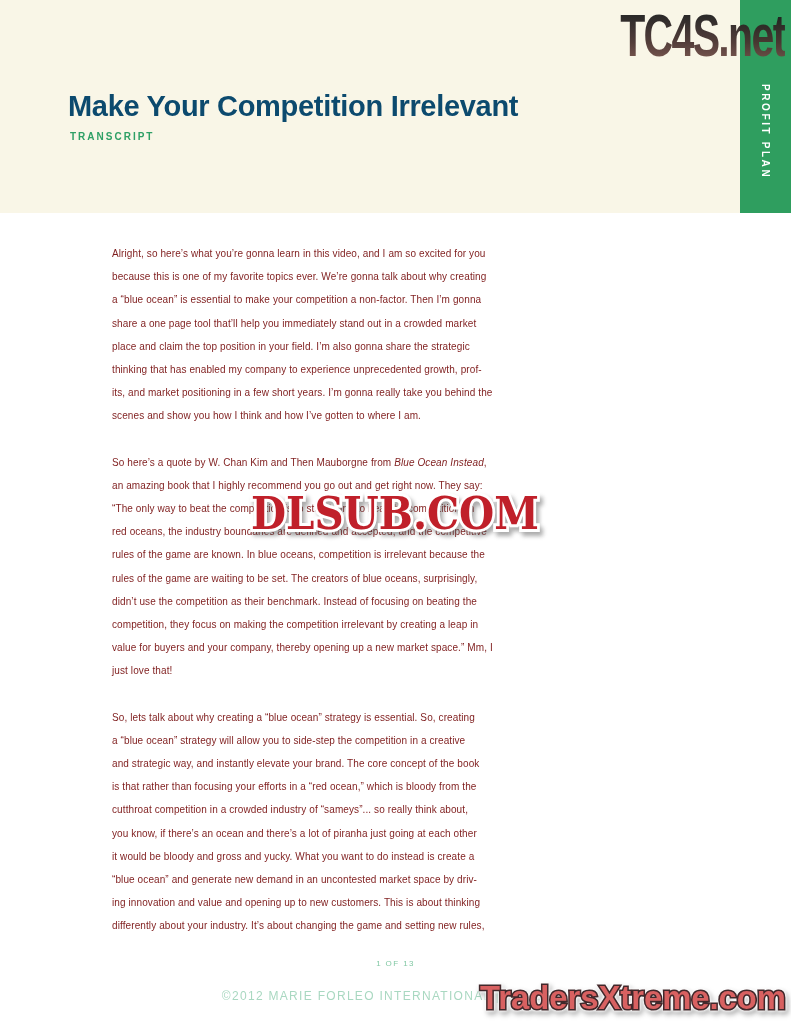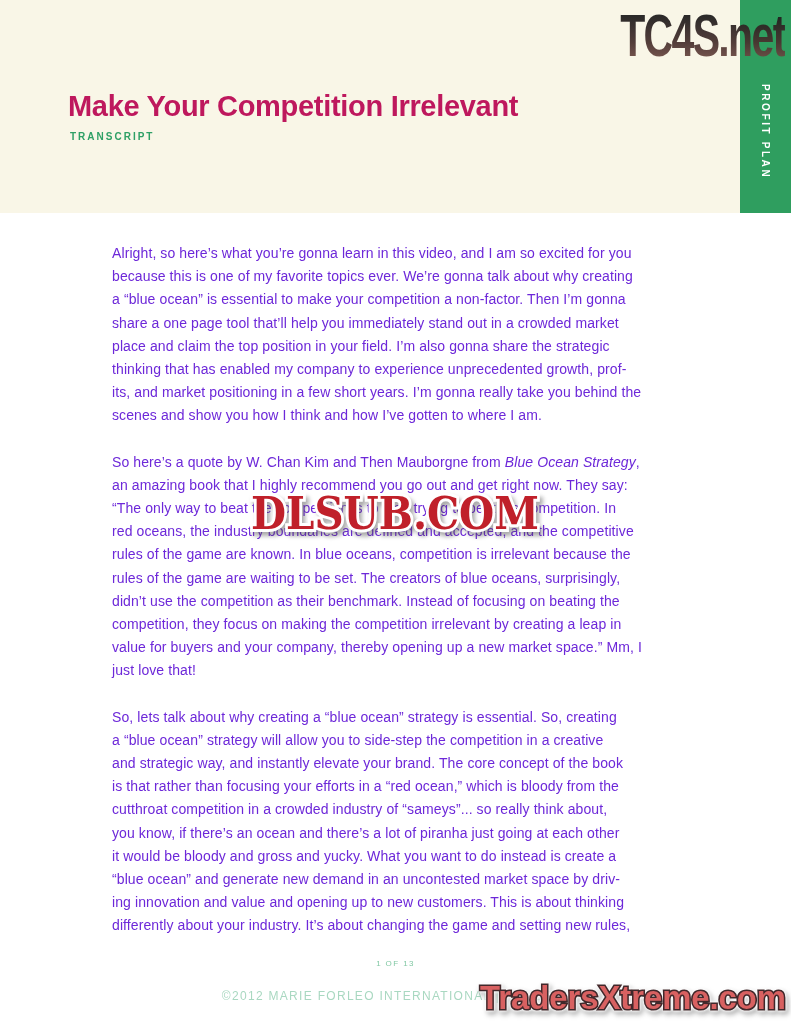--- a/index.html
+++ b/index.html
@@ -19,21 +19,21 @@
     left: 0; top: 0;
     width: 791px; height: 213px;
     background: #f9f6e7;
   }
   .page-title {
     position: absolute;
     left: 68px; top: 90px;
     font-size: 29px;
     font-weight: bold;
     letter-spacing: -0.3px;
-    color: #be185d;
+    color: #0c4a6e;
     white-space: nowrap;
   }
   .page-subtitle {
     position: absolute;
     left: 70px; top: 131px;
     font-size: 10px;
     font-weight: bold;
     letter-spacing: 2px;
     color: #2fa066;
   }
@@ -53,22 +53,22 @@
     font-weight: bold;
     letter-spacing: 2.6px;
     white-space: nowrap;
   }
 
   
   .transcript {
     position: absolute;
     left: 112px; top: 242px;
     width: 645px;
-    color: #6d28d9;
-    font-size: 14px;
+    color: #7f1d1d;
+    font-size: 10px;
     line-height: 23.2px;
     letter-spacing: 0.1px;
   }
   .transcript p {
     white-space: pre-line;
     margin-bottom: 23px;
   }
   .transcript em { font-style: italic; }
 
   
@@ -156,21 +156,21 @@
 
   <main class="transcript">
     <p>Alright, so here’s what you’re gonna learn in this video, and I am so excited for you
 because this is one of my favorite topics ever. We’re gonna talk about why creating
 a “blue ocean” is essential to make your competition a non-factor. Then I’m gonna
 share a one page tool that’ll help you immediately stand out in a crowded market
 place and claim the top position in your field. I’m also gonna share the strategic
 thinking that has enabled my company to experience unprecedented growth, prof-
 its, and market positioning in a few short years. I’m gonna really take you behind the
 scenes and show you how I think and how I’ve gotten to where I am.</p>
-    <p><span>So here’s a quote by W. Chan Kim and Then Mauborgne from </span><em>Blue Ocean Strategy</em><span>,
+    <p><span>So here’s a quote by W. Chan Kim and Then Mauborgne from </span><em>Blue Ocean Instead</em><span>,
 an amazing book that I highly recommend you go out and get right now. They say:
 “The only way to beat the competition is to stop trying to beat the competition. In
 red oceans, the industry boundaries are defined and accepted, and the competitive
 rules of the game are known. In blue oceans, competition is irrelevant because the
 rules of the game are waiting to be set. The creators of blue oceans, surprisingly,
 didn’t use the competition as their benchmark. Instead of focusing on beating the
 competition, they focus on making the competition irrelevant by creating a leap in
 value for buyers and your company, thereby opening up a new market space.” Mm, I
 just love that!</span></p>
     <p>So, lets talk about why creating a “blue ocean” strategy is essential. So, creating

